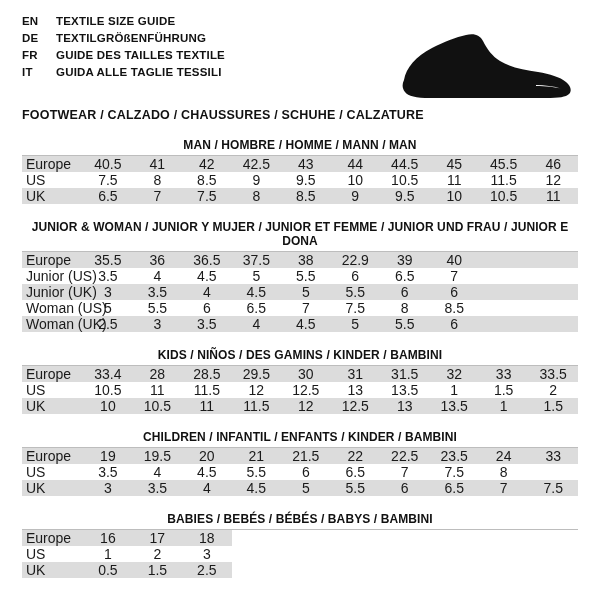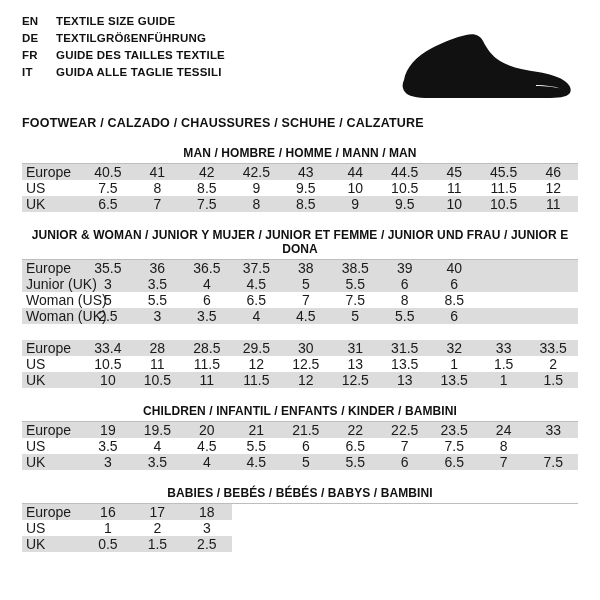--- a/index.html
+++ b/index.html
@@ -52,21 +52,21 @@
     right: 2px;
     top: 14px;
     width: 190px;
     height: 78px;
   }
 
   .section-title {
     font-size: 12.5px;
     font-weight: bold;
     letter-spacing: 0.2px;
-    margin: 10px 0 0 0;
+    margin: 2px 0 0 0;
     color: #111;
   }
 
   .block {
     margin-top: 16px;
   }
   .block-title {
     font-size: 12px;
     font-weight: bold;
     letter-spacing: 0.1px;
@@ -217,23 +217,36 @@
           <col style="width:8.9%">
       </colgroup>
       <tbody>
         <tr class="shaded">
           <td class="rowlabel">Europe</td>
           <td>35.5</td>
           <td>36</td>
           <td>36.5</td>
           <td>37.5</td>
           <td>38</td>
-          <td>38.5</td>
+          <td>22.9</td>
           <td>39</td>
           <td>40</td>
+          <td></td>
+          <td></td>
+        </tr>
+        <tr class="plain">
+          <td class="rowlabel">Junior (US)</td>
+          <td>3.5</td>
+          <td>4</td>
+          <td>4.5</td>
+          <td>5</td>
+          <td>5.5</td>
+          <td>6</td>
+          <td>6.5</td>
+          <td>7</td>
           <td></td>
           <td></td>
         </tr>
         <tr class="shaded">
           <td class="rowlabel">Junior (UK)</td>
           <td>3</td>
           <td>3.5</td>
           <td>4</td>
           <td>4.5</td>
           <td>5</td>
@@ -267,20 +280,21 @@
           <td>5.5</td>
           <td>6</td>
           <td></td>
           <td></td>
         </tr>
       </tbody>
     </table>
   </div>
 
   <div class="block">
+    <div class="block-title">KIDS / NIÑOS / DES GAMINS / KINDER / BAMBINI</div>
     <table class="size">
       <colgroup>
         <col style="width:11%">
           <col style="width:8.9%">
           <col style="width:8.9%">
           <col style="width:8.9%">
           <col style="width:8.9%">
         <col style="width:8.9%">
           <col style="width:8.9%">
           <col style="width:8.9%">

